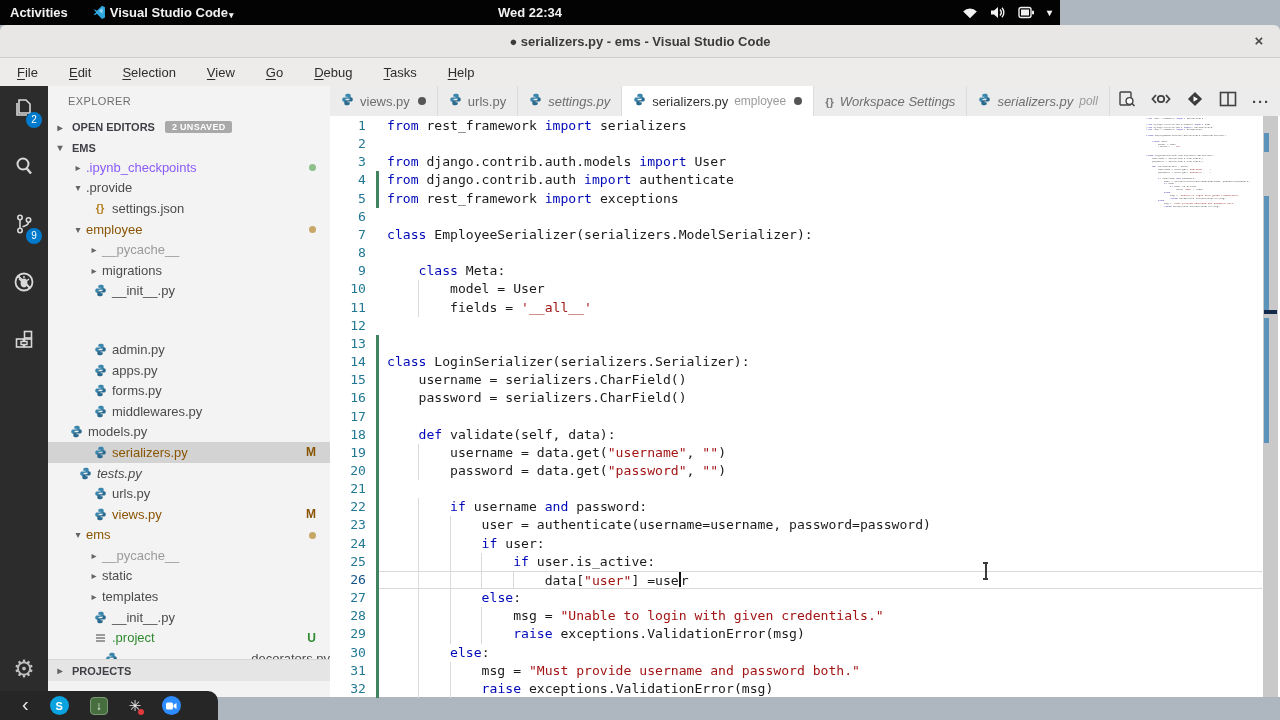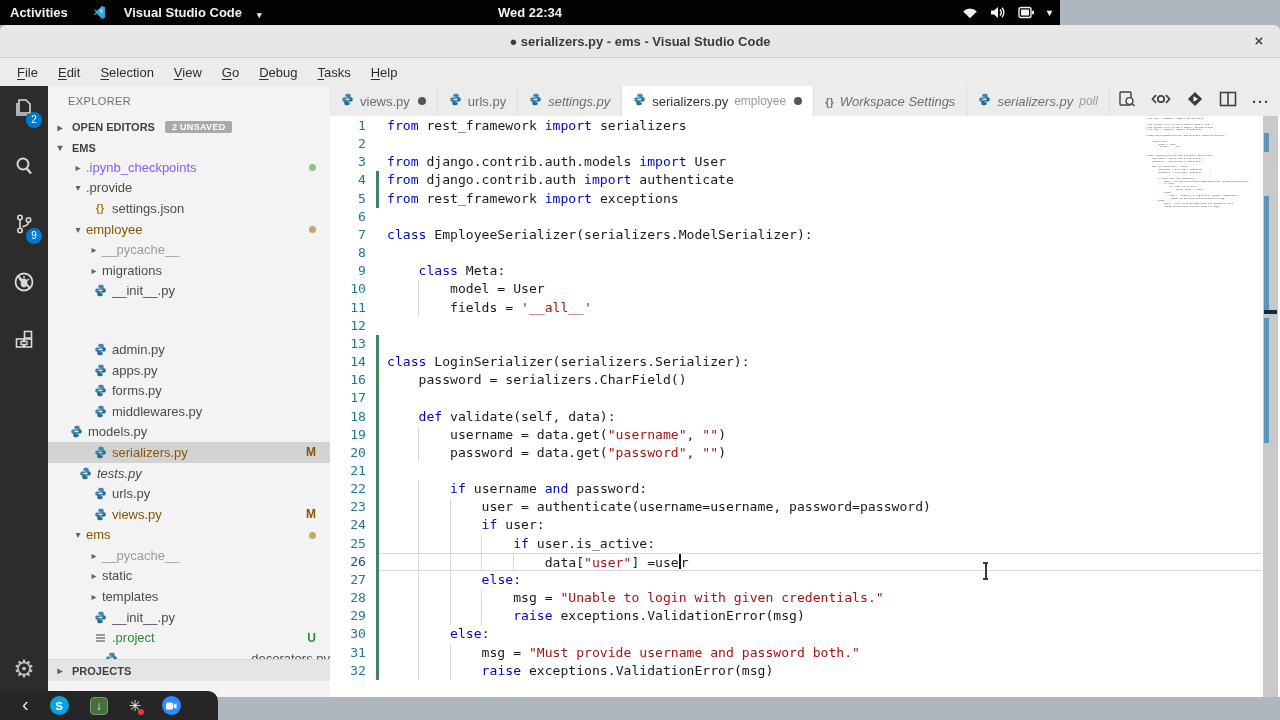--- a/index.html
+++ b/index.html
@@ -2,31 +2,31 @@
 <html><head>
 <meta charset="utf-8">
 <style>
   * { margin:0; padding:0; box-sizing:border-box; }
   body { width:1280px; height:720px; overflow:hidden; font-family:"Liberation Sans", sans-serif; background:#000; }
   .screen { position:relative; width:1280px; height:720px; background:#aeb6bf; }
 
   
   .gnome-bar { position:absolute; left:0; top:0; width:1060px; height:25px; background:#030303; color:#f2f2f2; display:flex; align-items:center; font-size:13px; font-weight:600; }
   .gnome-left { display:flex; align-items:center; gap:26px; padding-left:10px; }
-  .gnome-appmenu { display:flex; align-items:flex-end; gap:15px; }
+  .gnome-appmenu { display:flex; align-items:flex-end; gap:1px; }
   .gnome-clock { position:absolute; left:50%; transform:translateX(-50%); }
   .gnome-right { position:absolute; right:8px; display:flex; align-items:center; gap:12px; }
   .gnome-right svg { display:block; }
 
   
   .titlebar { position:absolute; left:0; top:25px; width:1280px; height:33px; background:#e9e7e6; border-bottom:1px solid #d0cecd; color:#3b3b3b; font-size:13px; font-weight:600; display:flex; align-items:center; justify-content:center; border-radius:6px 6px 0 0; }
   .titlebar-close { position:absolute; right:12px; top:7px; width:18px; height:18px; color:#4a4a4a; font-size:15px; line-height:18px; text-align:center; cursor:default; }
 
   
-  .menubar { position:absolute; left:0; top:58px; width:1280px; height:28px; background:#eeecea; display:flex; align-items:center; gap:2px; padding-left:8px; font-size:13px; color:#2d2d2d; }
+  .menubar { position:absolute; left:0; top:58px; width:1280px; height:28px; background:#eeecea; display:flex; align-items:center; gap:13px; padding-left:8px; font-size:13px; color:#2d2d2d; }
   .menu-item { padding:3px 9px; border-radius:3px; }
   .menu-item u { text-decoration:underline; text-underline-offset:2px; }
 
   
   .activitybar { position:absolute; left:0; top:86px; width:48px; height:611px; background:#2c2c2c; }
   .act-item { position:absolute; left:0; width:48px; height:48px; display:flex; align-items:center; justify-content:center; }
   .act-item svg { display:block; }
   .act-badge { position:absolute; right:6px; bottom:4px; min-width:16px; height:16px; border-radius:8px; background:#007acc; color:#fff; font-size:10px; line-height:16px; text-align:center; padding:0 3px; }
   .act-gear { position:absolute; left:0; bottom:14px; width:48px; text-align:center; color:#c0c0c0; font-size:24px; }
 
@@ -544,20 +544,25 @@
         </div>
         <div class="code-row">
           <span class="ln">13</span>
           <span class="chg on"></span>
           <span class="txt"></span>
         </div>
         <div class="code-row">
           <span class="ln">14</span>
           <span class="chg on"></span>
           <span class="txt"><span class="tok-k">class</span><span> LoginSerializer(serializers.Serializer):</span></span>
+        </div>
+        <div class="code-row">
+          <span class="ln">15</span>
+          <span class="chg on"></span>
+          <span class="txt"><span>    username = serializers.CharField()</span></span>
         </div>
         <div class="code-row">
           <span class="ln">16</span>
           <span class="chg on"></span>
           <span class="txt"><span>    password = serializers.CharField()</span></span>
         </div>
         <div class="code-row">
           <span class="ln">17</span>
           <span class="chg on"></span>
           <span class="txt"></span>

